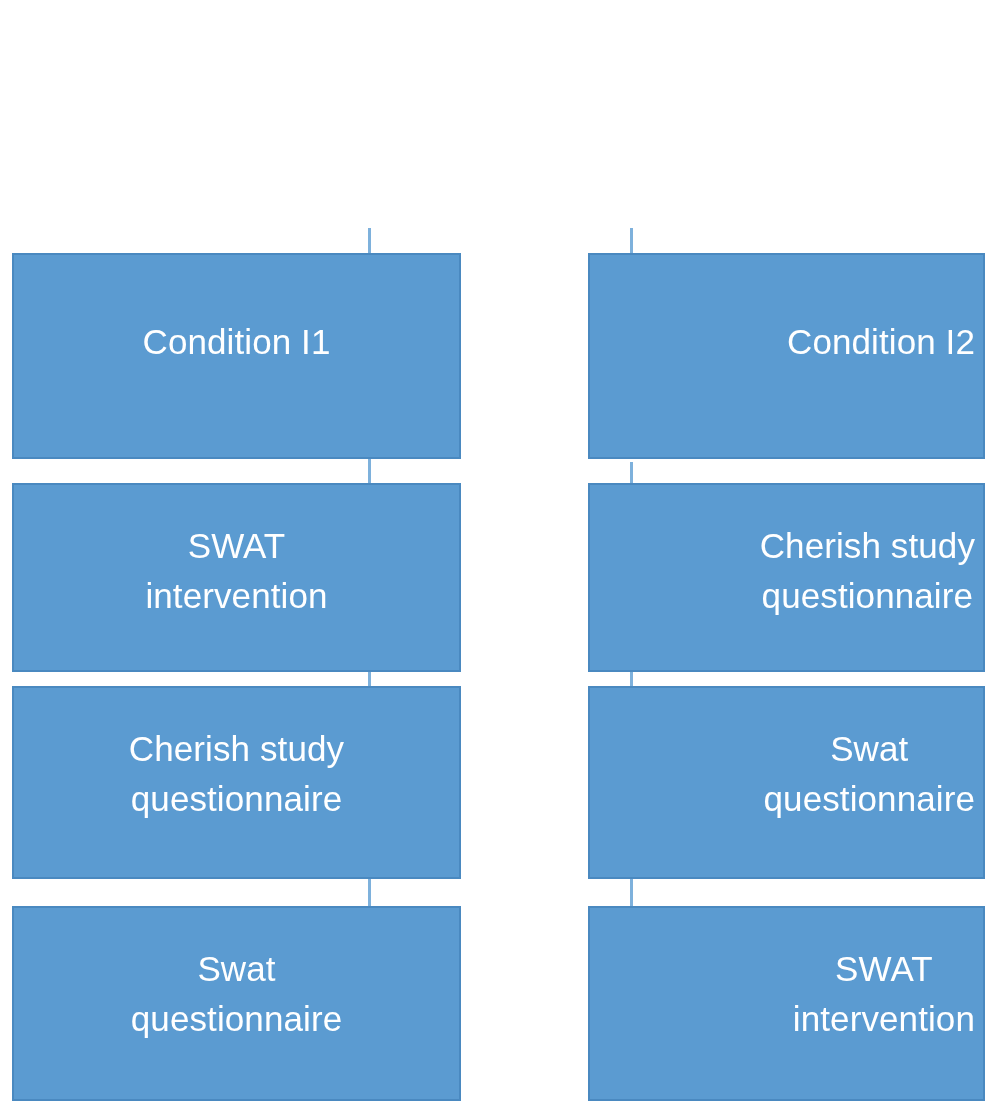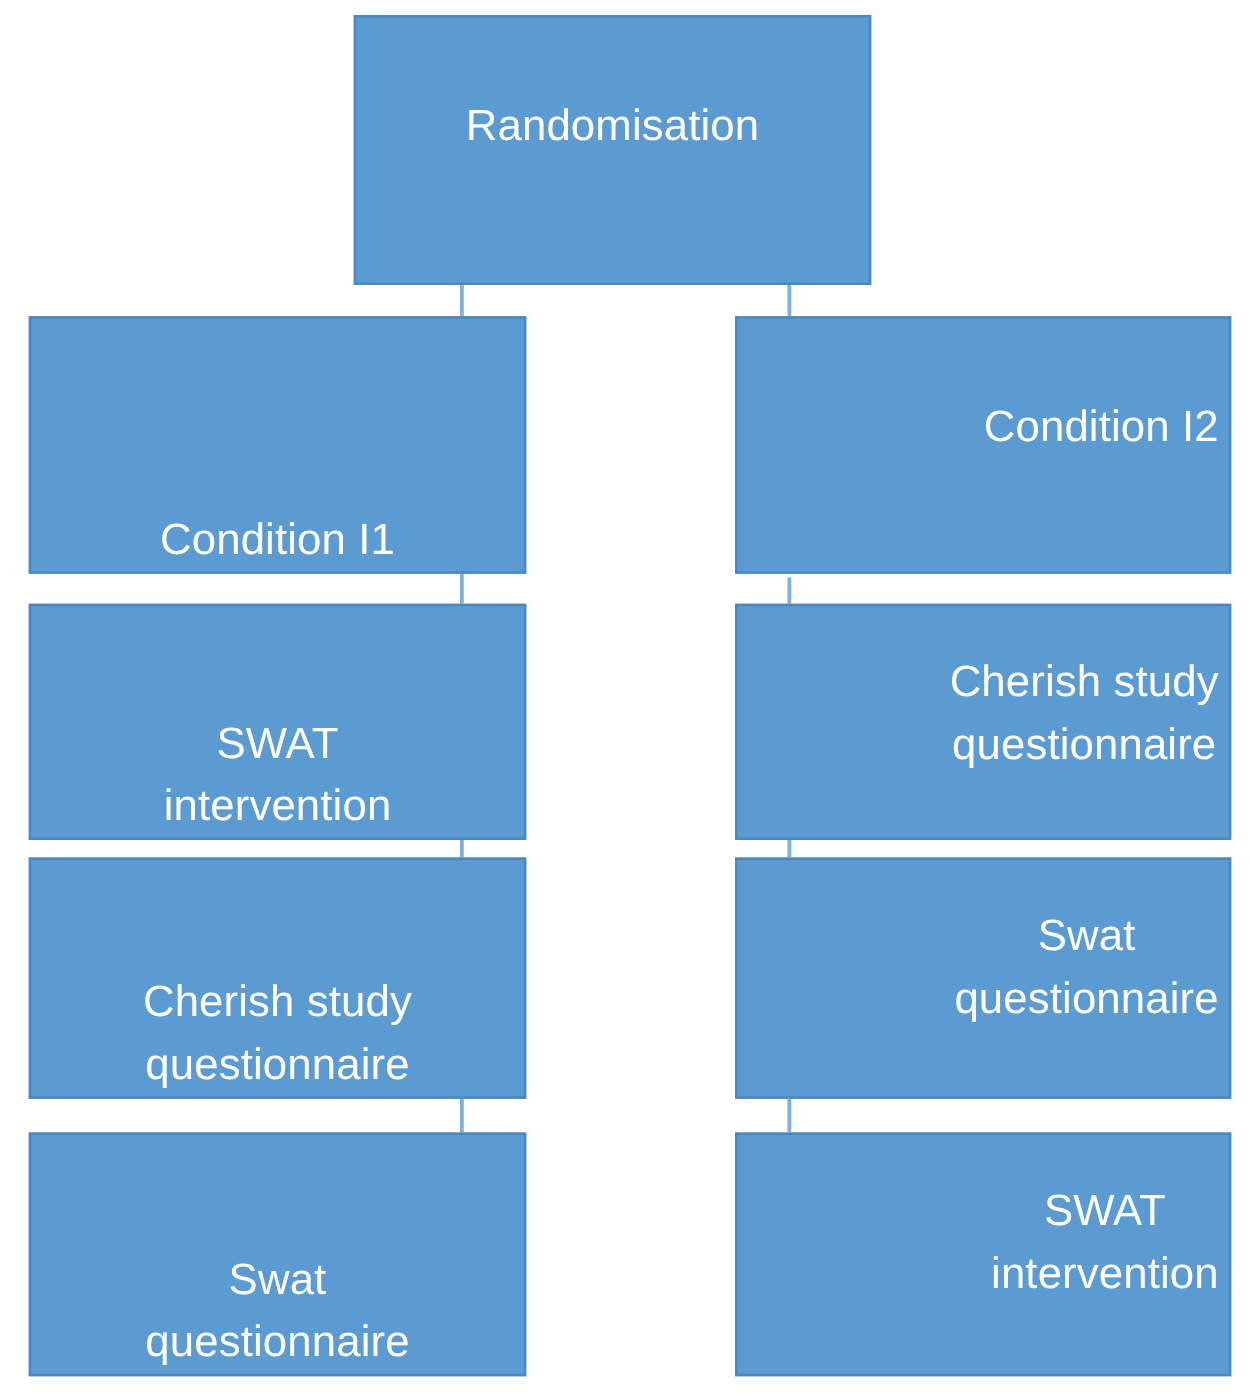--- a/index.html
+++ b/index.html
@@ -43,23 +43,22 @@
     left: 283px;
     top: 12px;
     width: 414px;
     height: 216px;
   }
   .node-root .node-label {
     padding-top: 62px;
   }
   
   .col-left {
-    left: 23px;
-    width: 398px;
-    align-items: flex-end;
+    left: 12px;
+    width: 449px;
   }
   
   .col-right {
     left: 588px;
     width: 397px;
     justify-content: flex-end;
   }
   .row-1 { top: 253px;  height: 206px; }
   .row-2 { top: 483px;  height: 189px; }
   .row-3 { top: 686px;  height: 193px; }
@@ -85,23 +84,20 @@
   .conn-l-34 { top: 879px; height: 27px; }
   .conn-r-12 { top: 462px; height: 21px; }
   .conn-r-23 { top: 672px; height: 14px; }
   .conn-r-34 { top: 879px; height: 27px; }
 </style>
 </head>
 <body>
 
 <div id="diagram-canvas">
 
-  <div class="node node-root">
-    <span class="node-label">Randomisation</span>
-  </div>
 
   <div class="connector conn-left conn-root-l"></div>
   <div class="connector conn-right conn-root-r"></div>
 
   <div class="node col-left row-1">
     <span class="node-label">Condition I1</span>
   </div>
 
   <div class="connector conn-left conn-l-12"></div>
 

